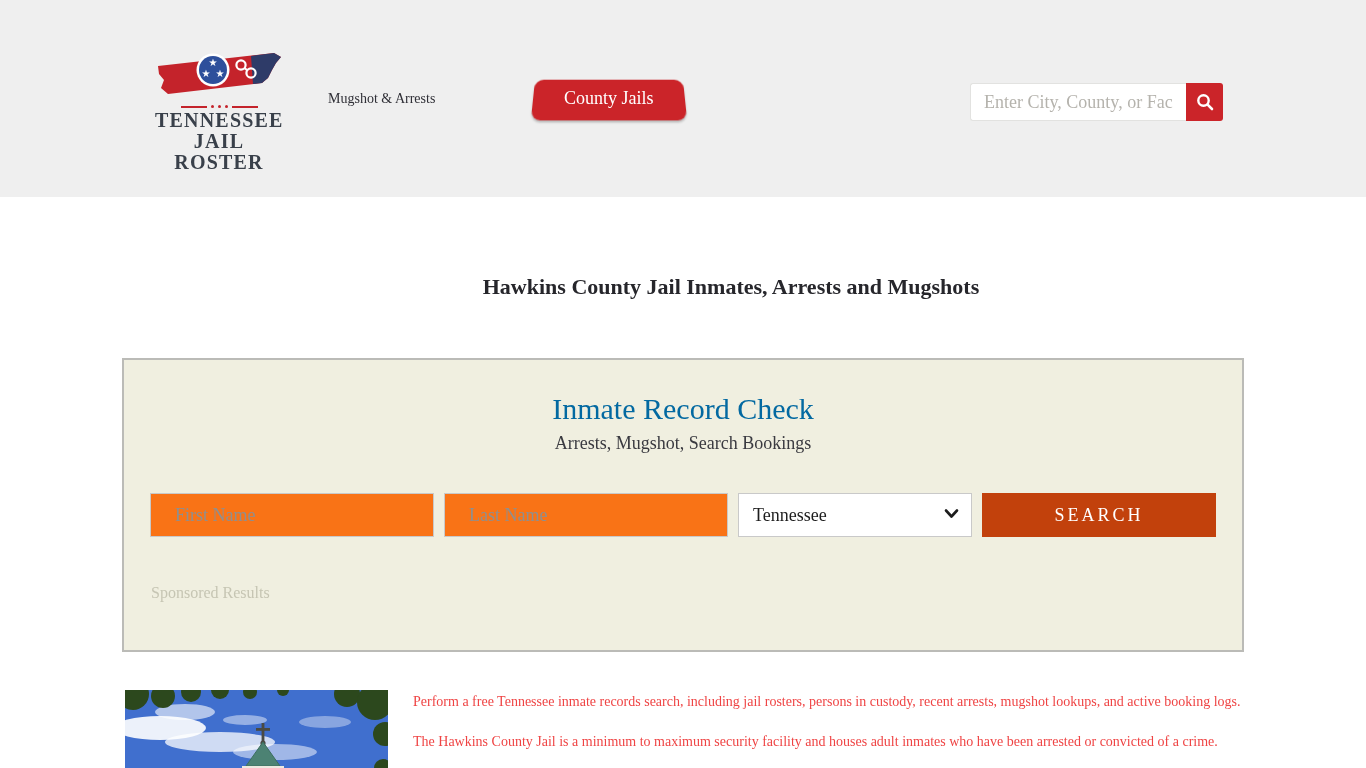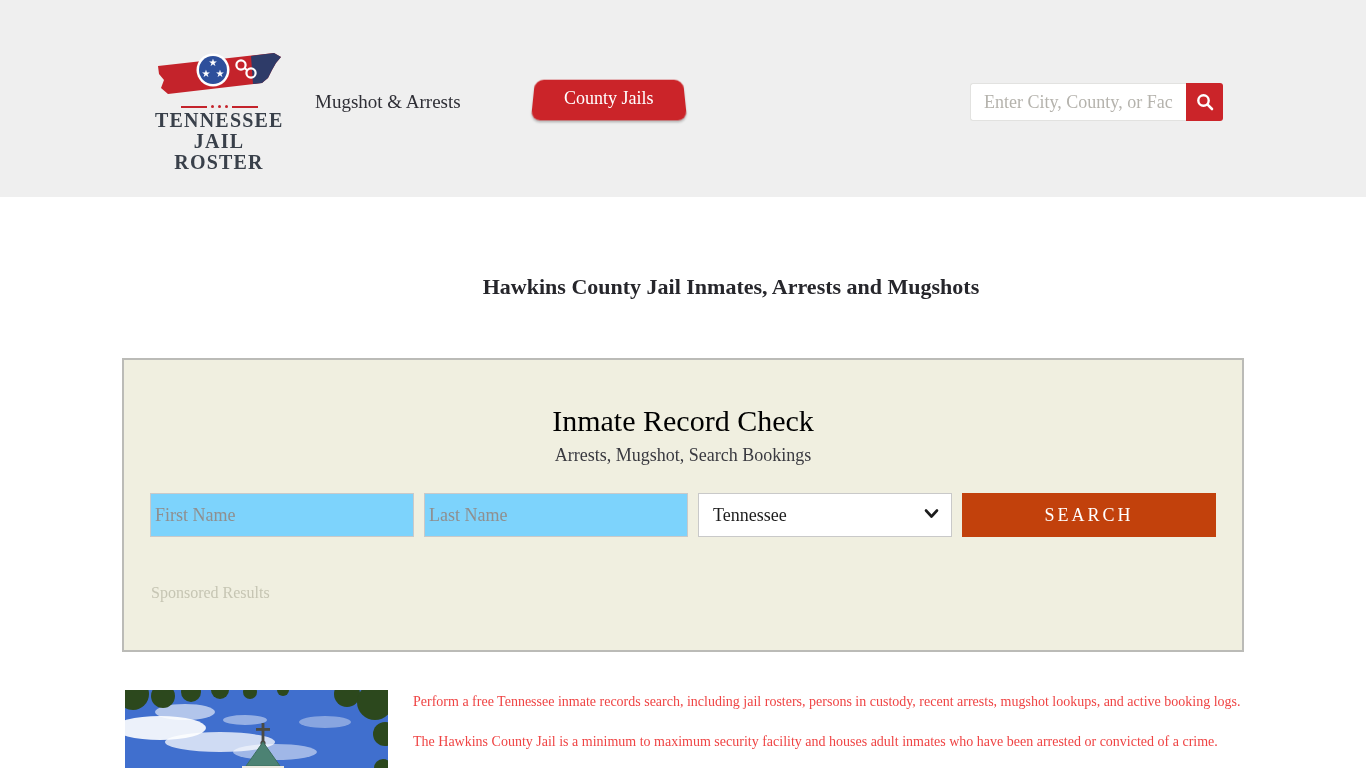--- a/index.html
+++ b/index.html
@@ -9,21 +9,21 @@
 
   
   .header { position:absolute; left:0; top:0; width:1366px; height:197px; background:#efefef; }
 
   .logo { position:absolute; left:155px; top:50px; width:128px; text-align:center; cursor:pointer; }
   .logo-divider { display:flex; align-items:center; justify-content:center; gap:4px; margin:3px 0 2px; }
   .logo-divider .bar { width:26px; height:2px; background:#c4232b; }
   .logo-divider .dot { width:3px; height:3px; border-radius:50%; background:#c4232b; }
   .logo-text { font-weight:bold; font-size:20px; letter-spacing:1.2px; color:#39404a; line-height:21px; }
 
-  .tagline { position:absolute; left:315px; top:91px; font-size:19px; color:#2f2f36; }
+  .tagline { position:absolute; left:328px; top:91px; font-size:14px; color:#2f2f36; }
 
   .nav { position:absolute; left:533px; top:79px; display:flex; gap:7px; }
   .nav-btn { position:relative; z-index:1; padding:9px 31px 11px; color:#fff; font-size:18px;
              cursor:pointer; white-space:nowrap; }
   .nav-btn::before { content:""; position:absolute; inset:0; z-index:-1; background:#cb2429;
              border-radius:9px; transform:perspective(90px) rotateX(7deg);
              box-shadow:0 2px 2px rgba(0,0,0,0.22); }
 
   .hsearch { position:absolute; left:970px; top:83px; display:flex; }
   .hsearch input { width:216px; height:38px; border:1px solid #e2e2e0; border-right:none;
@@ -39,25 +39,25 @@
   .breadcrumb .sep { margin:0 9px; color:#3b67c8; }
   .breadcrumb .current { color:#3f3f44; font-weight:bold; }
 
   
   .page-title { position:absolute; left:0; top:274px; width:1366px; text-align:center;
              font-size:22px; font-weight:bold; color:#26262b;margin-left:48px; }
 
   
   .panel { position:absolute; left:122px; top:358px; width:1122px; height:294px;
            background:#f0efe0; border:2px solid #bbbbb7; }
-  .panel-title { margin-top:44px; text-align:center; font-size:30px; color:#000000; font-weight:normal; }
+  .panel-title { margin-top:32px; text-align:center; font-size:30px; color:#0369a1; font-weight:normal; }
   .panel-sub { margin-top:7px; text-align:center; font-size:18px; color:#3a3a40; }
   .fields { position:absolute; left:26px; right:26px; top:133px; display:flex; gap:10px; }
   .fields > * { flex:1 1 0; height:44px; }
-  .fields input { background:#7dd3fc; border:1px solid #c9c9c9; padding:0 4px; font-size:18px;
+  .fields input { background:#f97316; border:1px solid #c9c9c9; padding:0 24px; font-size:18px;
            font-family:"Liberation Serif", serif; color:#444; outline:none; }
   .fields input::placeholder { color:#8f8f8f; }
   .select-wrap { position:relative; }
   .select-wrap select { width:100%; height:44px; background:#fff; border:1px solid #c9c9c9;
            padding:0 14px; font-size:18px; font-family:"Liberation Serif", serif; color:#1d1d1d;
            appearance:none; -webkit-appearance:none; outline:none; cursor:pointer; }
   .select-wrap .chev { position:absolute; right:13px; top:15px; pointer-events:none; }
   .search-btn { background:#c2410c; border:none; color:#fff; font-size:18px; letter-spacing:3px;
            font-family:"Liberation Serif", serif; cursor:pointer; }
   .sponsored { position:absolute; left:27px; top:224px; font-size:16px; color:#c6c5b3; }

